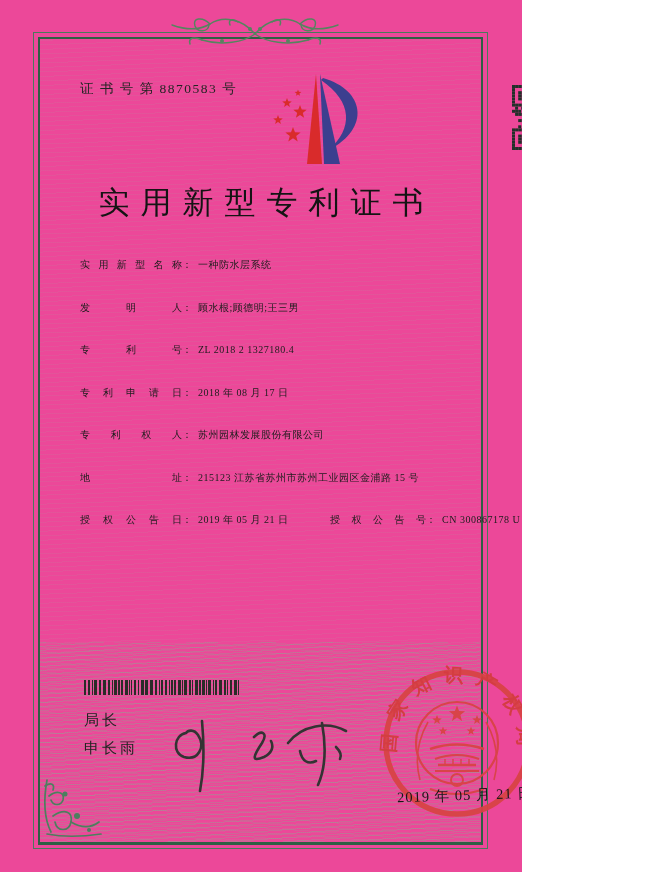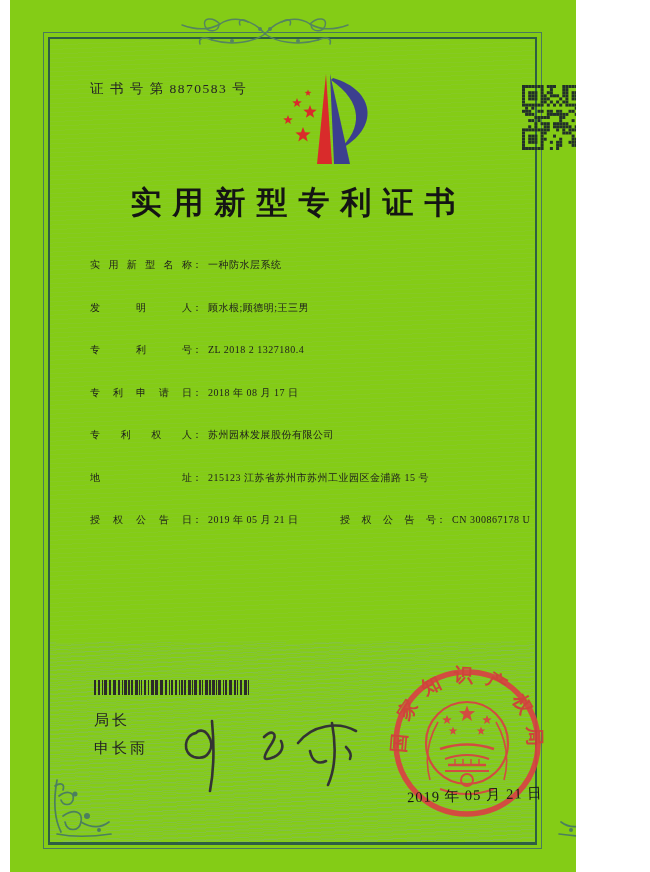--- a/index.html
+++ b/index.html
@@ -1,31 +1,31 @@
 <!DOCTYPE html>
 <html><head>
 <meta charset="utf-8">
 <style>
   html,body{margin:0;padding:0;background:#ffffff;}
-  .page{position:relative;width:566px;height:872px;background:#84cc16;overflow:hidden;
-        font-family:"Liberation Serif","DejaVu Serif",serif;color:#1d1d1d;margin-left:10px;}
+  .page{position:relative;width:522px;height:872px;background:#ec4899;overflow:hidden;
+        font-family:"Liberation Serif","DejaVu Serif",serif;color:#1d1d1d;}
   
   .wave-all{position:absolute;left:39px;top:40px;right:42px;bottom:29px;
     background:repeating-linear-gradient(178deg, rgba(150,185,158,.10) 0 1px, rgba(0,0,0,0) 1px 4.5px);}
   .wave-band{position:absolute;left:39px;right:42px;top:642px;bottom:29px;
     background:
       repeating-linear-gradient(176deg, rgba(130,175,142,.30) 0 1px, rgba(0,0,0,0) 1px 4px),
       repeating-linear-gradient(184deg, rgba(130,175,142,.18) 0 1px, rgba(0,0,0,0) 1px 5px);}
   .frame-outer{position:absolute;left:33px;top:32px;right:34px;bottom:23px;border:1px solid #4a7a5c;}
   .frame-inner{position:absolute;left:38px;top:37px;right:39px;bottom:27px;border:2px solid #2e5f44;border-bottom-width:3px;}
   .cert-no{position:absolute;left:80px;top:80px;font-size:13.5px;letter-spacing:1.5px;color:#242424;}
   .logo{position:absolute;left:257px;top:70px;width:135px;height:108px;}
   .qr{position:absolute;left:512px;top:85px;width:65px;height:65px;}
   .title{position:absolute;left:0;right:0;top:182px;text-align:center;font-size:31px;
-         letter-spacing:11px;text-indent:11px;color:#141414;font-weight:700;}
+         letter-spacing:11px;text-indent:11px;color:#141414;font-weight:400;}
   .fields{position:absolute;left:80px;top:258px;width:508px;font-size:10px;}
   .row{position:relative;display:flex;align-items:baseline;height:20px;margin-bottom:22.5px;}
   .lbl{display:inline-block;width:102px;text-align:justify;text-align-last:justify;color:#1c1c1c;}
   .colon{margin-right:6px;}
   .val{letter-spacing:.5px;color:#1c1c1c;white-space:nowrap;}
   .pair2{position:absolute;left:250px;top:0;display:flex;align-items:baseline;}
   .pair2 .lbl{width:96px;}
   .body-text{position:absolute;left:80px;top:522px;width:506px;font-size:14.2px;line-height:22.5px;
              color:#2a2a2a;font-style:italic;}
   .body-text p{margin:0;text-indent:2em;}

